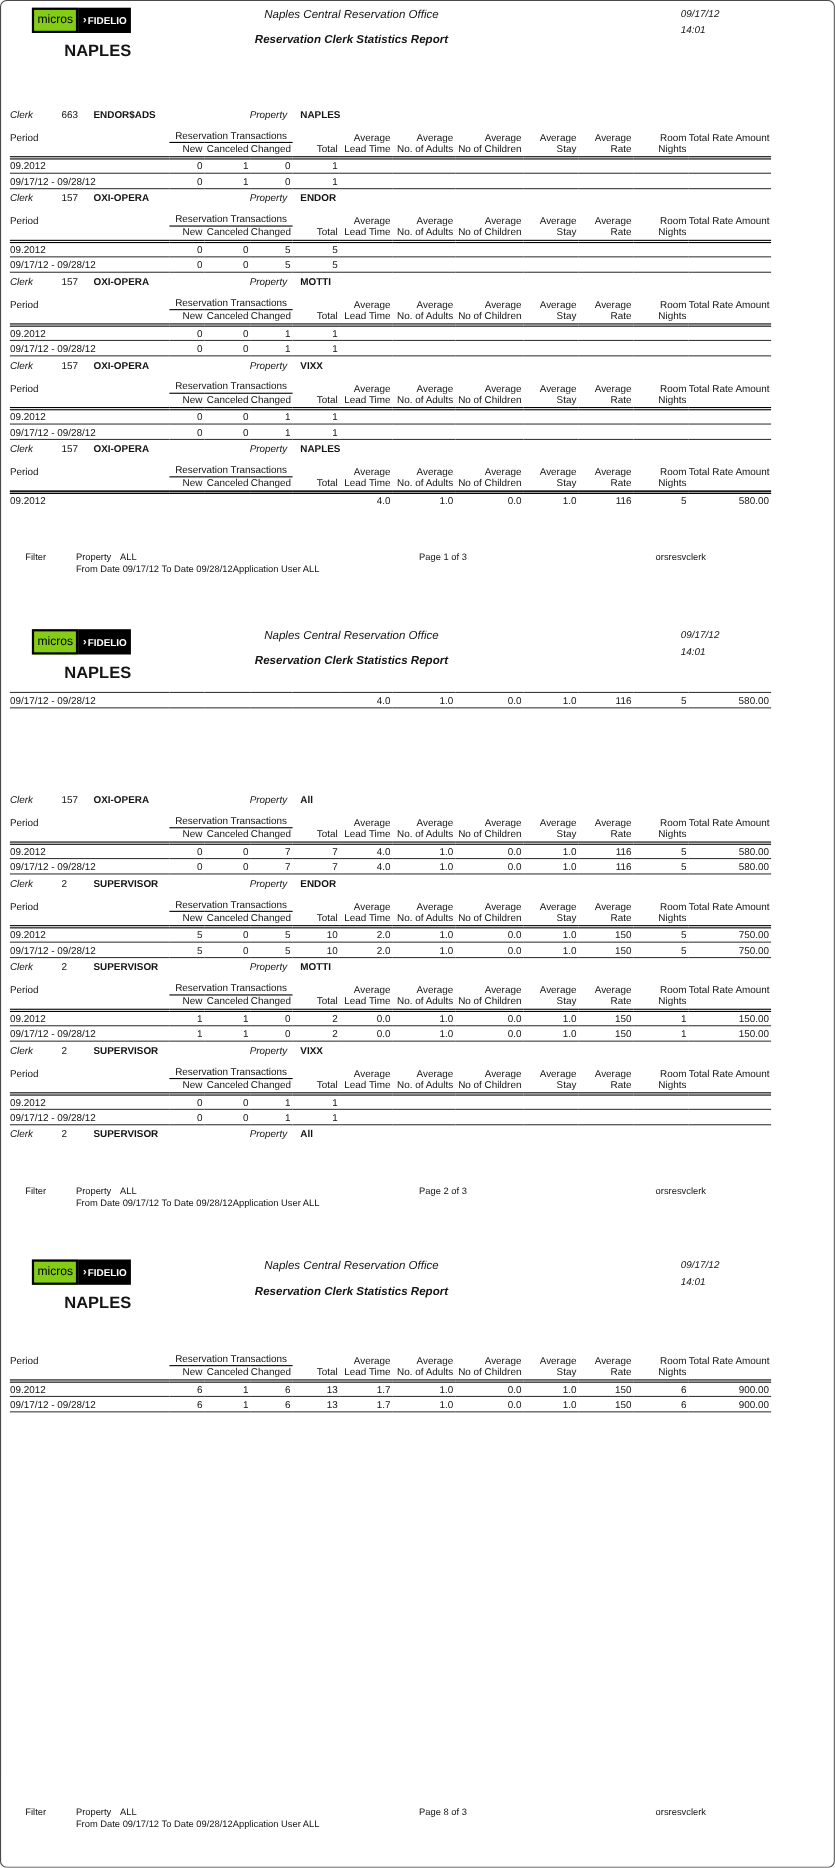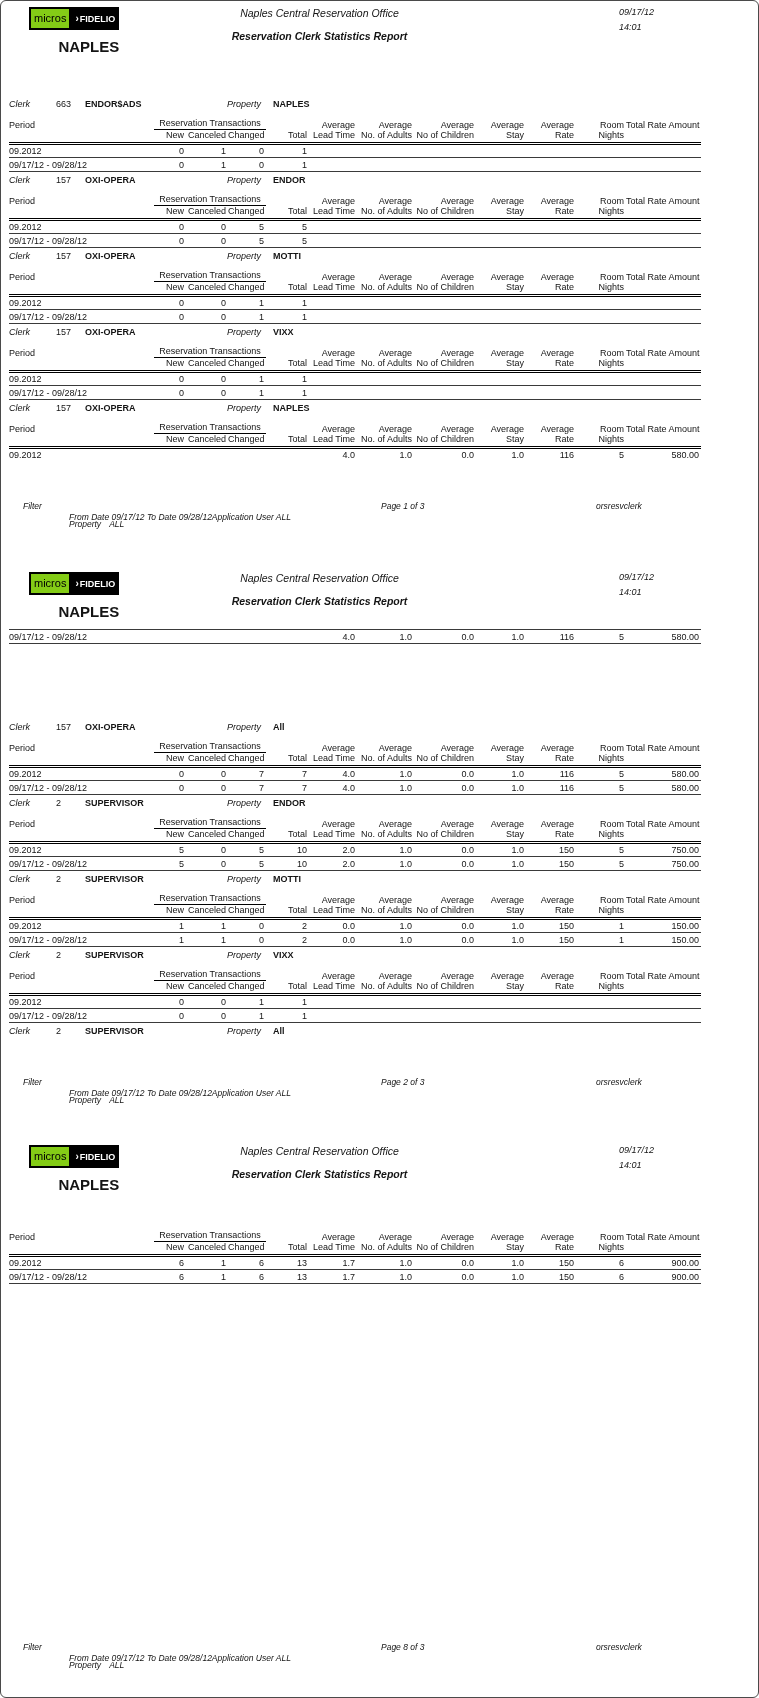--- a/index.html
+++ b/index.html
@@ -50,27 +50,27 @@
   thead td { vertical-align:bottom; }
   tr.h1 td { padding-top:1px; }
   tr.h2 td { border-bottom:3px double #000; padding-bottom:2px; }
   td.c-group { text-align:center; border-bottom:1px solid #000; padding-bottom:1px; }
   td.num { text-align:right; padding-right:2px; }
   tbody td { border-bottom:1px solid #3a3a3a; height:14px; vertical-align:middle; }
   .open-bottom tbody tr:last-child td { border-bottom:none; }
   .top-rule tbody tr:first-child td { border-top:1px solid #3a3a3a; }
 
   
-  .page-footer { position:absolute; left:8px; right:8px; font-style:italic; font-size:8.5px; }
+  .page-footer { position:absolute; left:8px; right:8px; font-size:8.5px; }
   .page-1 .page-footer { top:500px; }
   .page-2 .page-footer { top:551px; }
   .page-3 .page-footer { top:543px; }
   .footer-line1 { position:relative; height:10px; }
   .f-filter { position:absolute; left:14px; }
-  .f-prop { position:absolute; left:60px;margin-top:18px; }
+  .f-prop { position:absolute; left:60px; }
   .f-prop .sp { display:inline-block; width:8px; }
   .f-page { position:absolute; left:372px; }
   .f-user { position:absolute; left:587px; }
   .footer-line2 { margin-left:60px; margin-top:1px; }
 </style>
 </head>
 <body>
 
 <div class="viewport">
   <div id="pages">

